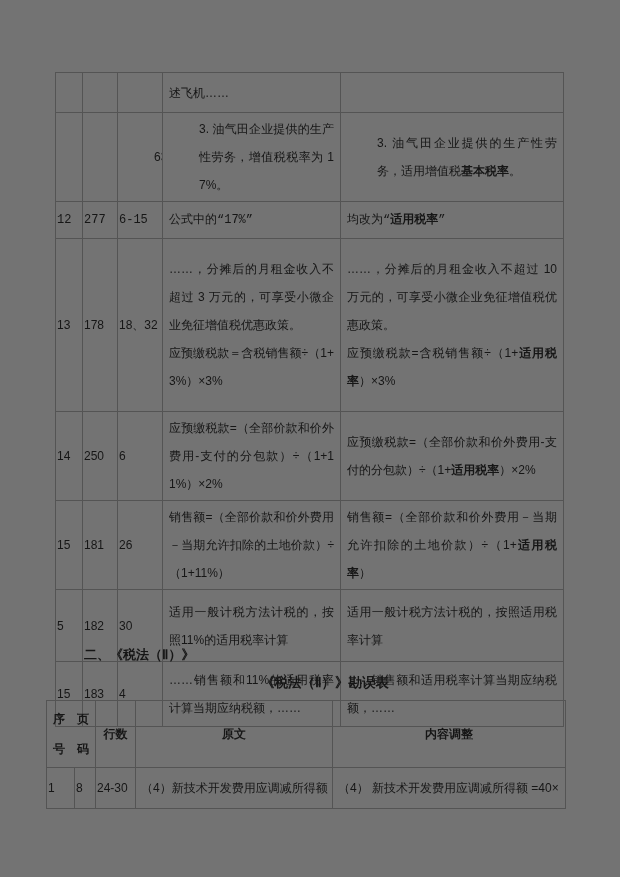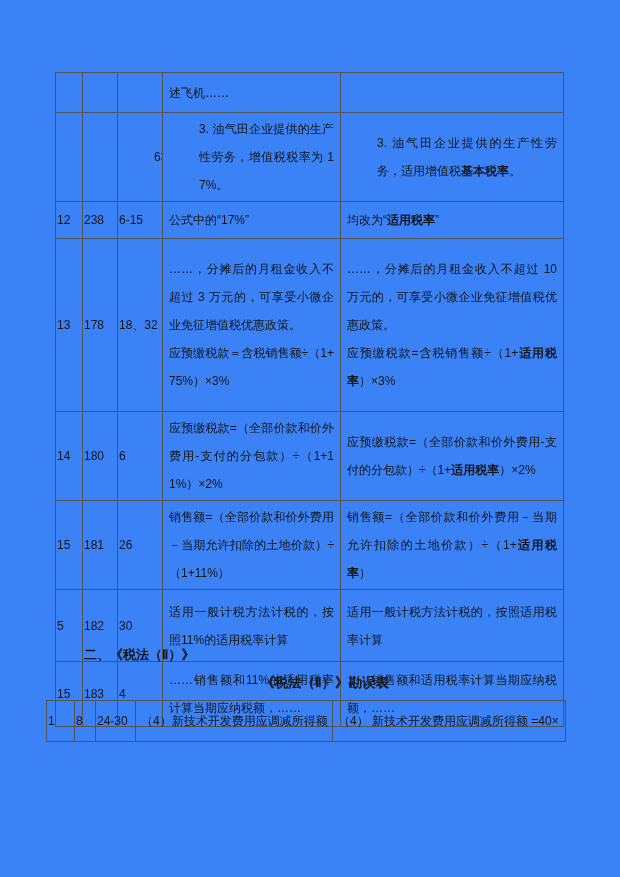--- a/index.html
+++ b/index.html
@@ -1,20 +1,20 @@
 <!DOCTYPE html>
 <html><head>
 <meta charset="utf-8">
 <style>
   html, body { margin: 0; padding: 0; background: #ffffff; }
   .page {
     position: relative;
     width: 620px;
     height: 877px;
-    background: #3b82f6;
+    background: #737373;
     overflow: hidden;
     font-family: "Liberation Sans", sans-serif;
     color: #161616;
   }
   table { border-collapse: collapse; table-layout: fixed; }
   td { border: 1px solid #545454; overflow: hidden; }
 
   
   .t1 { position: absolute; left: 55px; top: 72px; width: 508px; }
   
@@ -32,21 +32,21 @@
     text-align: justify;
     vertical-align: middle;
     padding: 2px 6px;
     white-space: pre-wrap;
     word-break: break-all;
   }
   .b { font-weight: bold; }
 
   .rh35 td { height: 35px; }
   .rh65 td { height: 65px; padding-left: 36px; }
-  .rh32 td { height: 32px; }
+  .rh32 td { height: 32px; font-family: Liberation Mono, monospace; }
   .rh168 td { height: 168px; }
   .rh60 td { height: 60px; }
   .rh66 td { height: 66px; }
   .rh67 td { height: 67px; }
   .rh36 td { height: 36px; }
   .rh64 td { height: 64px; }
 
   .th {
     font-weight: bold;
     font-size: 12px;
@@ -99,37 +99,37 @@
     </tr>
     <tr class="rh65">
       <td class="num">11</td>
       <td class="num">166</td>
       <td class="num">63</td>
       <td class="txt"><span>3. 油气田企业提供的生产性劳务，增值税税率为 17%。</span></td>
       <td class="txt"><span>3. 油气田企业提供的生产性劳务，适用增值税</span><span class="b">基本税率</span><span>。</span></td>
     </tr>
     <tr class="rh32">
       <td class="num">12</td>
-      <td class="num">238</td>
+      <td class="num">277</td>
       <td class="num">6-15</td>
       <td class="txt"><span>公式中的“17%”</span></td>
       <td class="txt"><span>均改为“</span><span class="b">适用税率</span><span>”</span></td>
     </tr>
     <tr class="rh168">
       <td class="num">13</td>
       <td class="num">178</td>
       <td class="num">18、32</td>
       <td class="txt"><span>……，分摊后的月租金收入不超过 3 万元的，可享受小微企业免征增值税优惠政策。
-应预缴税款＝含税销售额÷（1+75%）×3%</span></td>
+应预缴税款＝含税销售额÷（1+3%）×3%</span></td>
       <td class="txt"><span>……，分摊后的月租金收入不超过 10 万元的，可享受小微企业免征增值税优惠政策。
 应预缴税款=含税销售额÷（1+</span><span class="b">适用税率</span><span>）×3%</span></td>
     </tr>
     <tr class="rh60">
       <td class="num">14</td>
-      <td class="num">180</td>
+      <td class="num">250</td>
       <td class="num">6</td>
       <td class="txt"><span>应预缴税款=（全部价款和价外费用-支付的分包款）÷（1+11%）×2%</span></td>
       <td class="txt"><span>应预缴税款=（全部价款和价外费用-支付的分包款）÷（1+</span><span class="b">适用税率</span><span>）×2%</span></td>
     </tr>
     <tr class="rh66">
       <td class="num">15</td>
       <td class="num">181</td>
       <td class="num">26</td>
       <td class="txt"><span>销售额=（全部价款和价外费用－当期允许扣除的土地价款）÷（1+11%）</span></td>
       <td class="txt"><span>销售额=（全部价款和价外费用－当期允许扣除的土地价款）÷（1+</span><span class="b">适用税率</span><span>）</span></td>
@@ -157,20 +157,27 @@
 
   <table class="t2">
     <colgroup>
       <col style="width:28px">
         <col style="width:21px">
         <col style="width:40px">
       <col style="width:197px">
         <col style="width:233px">
     </colgroup>
     <tbody>
+        <tr class="rh64">
+      <td class="th" colspan="2">序　页
+号　码</td>
+      <td class="th">行数</td>
+      <td class="th">原文</td>
+      <td class="th">内容调整</td>
+    </tr>
     <tr class="rh36">
       <td class="num">1</td>
       <td class="num">8</td>
       <td class="num">24-30</td>
       <td class="txt"><span>（4）新技术开发费用应调减所得额</span></td>
       <td class="txt"><span>（4） 新技术开发费用应调减所得额 =40×</span></td>
     </tr>
   </tbody>
     </table>
 

